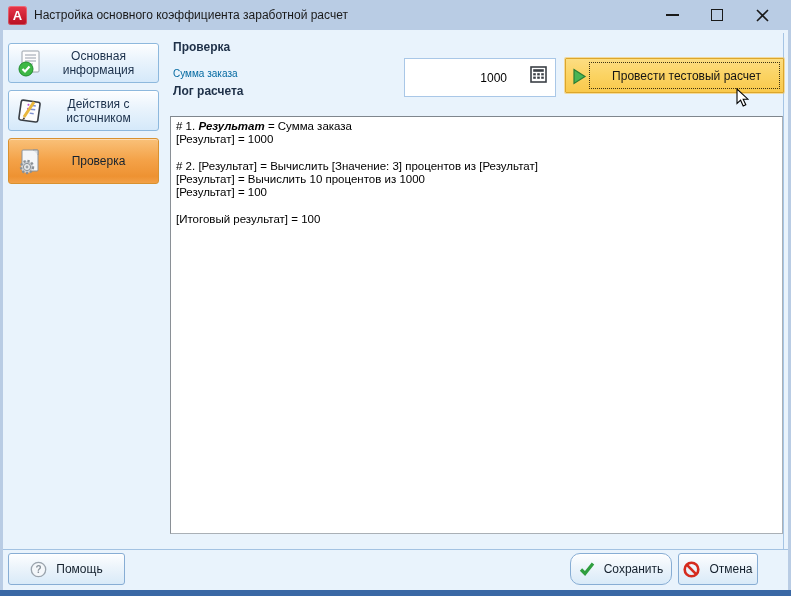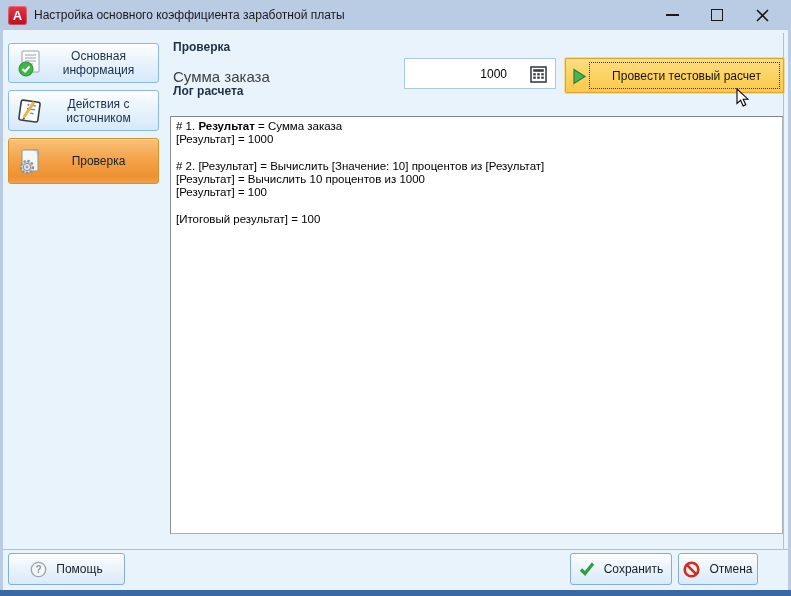--- a/index.html
+++ b/index.html
@@ -32,23 +32,23 @@
   .side-btn .icon-box { width:40px; display:flex; align-items:center; justify-content:center; flex:0 0 40px; }
   .side-btn .lbl { flex:1; text-align:center; font-size:12px; color:#1a2f4a; line-height:14px; padding-right:10px; }
   .side-btn.selected { border-color:#d9912f;
     background:linear-gradient(#f9c179,#f4a248 48%,#ee9232 85%,#f2a047);
     box-shadow:inset 0 1px 0 rgba(255,255,255,.45); }
   .side-btn.selected .lbl { color:#15222f; }
 
   
   .panel-right-border { position:absolute; left:783px; top:33px; width:1px; height:516px; background:#a5c4e4; }
   .group-caption { position:absolute; font-size:12px; font-weight:bold; color:#1e3048; }
-  .field-label { position:absolute; font-size:15px; color:#404040; }
-
-  .sum-input { position:absolute; left:404px; top:58px; width:152px; height:31px;
+  .field-label { position:absolute; font-size:10px; color:#0369a1; }
+
+  .sum-input { position:absolute; left:404px; top:58px; width:152px; height:39px;
     background:#fff; border:1px solid #a9c7e7; }
   .sum-input input { position:absolute; left:0; top:0; width:100%; height:100%; border:none; outline:none;
     background:transparent; text-align:right; padding-right:48px; font-size:12px; color:#000;
     font-family:"Liberation Sans",sans-serif; }
   .calc-btn { position:absolute; right:7px; top:6px; width:20px; height:19px; display:flex; align-items:center; justify-content:center; }
 
   .test-btn { position:absolute; left:565px; top:58px; width:219px; height:35px;
     border:1px solid #dca62c; border-radius:1px;
     background:linear-gradient(#fcdd82,#fbd362 50%,#f9c94c);
     box-shadow:0 0 0 1px rgba(249,197,76,.55); }
@@ -62,33 +62,33 @@
     padding:3px 5px; font-size:11.5px; line-height:13.3px; color:#000; }
   .log-line { white-space:pre; }
 
   
   .footer-divider { position:absolute; left:3px; top:549px; width:785px; height:1px; background:#a3c2e2; }
   .footer-btn { position:absolute; top:553px; height:32px; border:1px solid #87add4; border-radius:3px;
     background:linear-gradient(#fdfeff,#ecf4fb 45%,#d9eaf8);
     box-shadow:inset 0 1px 0 rgba(255,255,255,.9);
     display:flex; align-items:center; justify-content:center; gap:9px; font-size:12px; color:#15212e; }
   .btn-help { left:8px; width:117px; }
-  .btn-save { left:570px; width:102px; }
+  .btn-save { left:570px; width:102px;border-radius:10px; }
   .btn-cancel { left:678px; width:80px; }
 
   .cursor { position:absolute; left:736px; top:88px; }
 </style>
 </head>
 <body>
 
 <div class="window">
 
   <div class="titlebar">
     <div class="app-icon">A</div>
-    <div class="title-text">Настройка основного коэффициента заработной платы</div>
+    <div class="title-text">Настройка основного коэффициента заработной расчет</div>
     <div class="win-btn min">
       <span class="glyph-min"></span>
     </div>
     <div class="win-btn max">
       <span class="glyph-max"></span>
     </div>
     <div class="win-btn close">
       <svg width="13" height="13" viewBox="0 0 13 13">
         <path d="M1,1 L12,12 M12,1 L1,12" stroke="#1a1a1a" stroke-width="1.6"></path>
       </svg>
@@ -169,24 +169,24 @@
         <path d="M2,1.5 L13,8.5 L2,15.5 Z" fill="#49b554" stroke="#2c7d35" stroke-width="1.2"></path>
       </svg>
     </span>
     <span class="focus-rect"></span>
     <span class="lbl">Провести тестовый расчет</span>
   </div>
 
   <div class="group-caption" style="left:173px; top:84px;">Лог расчета</div>
 
   <div class="log-box">
-      <div class="log-line"><span># 1. </span><span style="font-weight: bold;">Результат</span><span> = Сумма заказа</span></div>
+      <div class="log-line"><span># 1. </span><span style="font-weight: bold; font-style: italic;">Результат</span><span> = Сумма заказа</span></div>
       <div class="log-line"><span>[Результат] = 1000</span></div>
       <div class="log-line">&nbsp;</div>
-      <div class="log-line"><span># 2. [Результат] = Вычислить [Значение: 10] процентов из [Результат]</span></div>
+      <div class="log-line"><span># 2. [Результат] = Вычислить [Значение: 3] процентов из [Результат]</span></div>
       <div class="log-line"><span>[Результат] = Вычислить 10 процентов из 1000</span></div>
       <div class="log-line"><span>[Результат] = 100</span></div>
       <div class="log-line">&nbsp;</div>
       <div class="log-line"><span>[Итоговый результат] = 100</span></div>
     </div>
 
   <div class="footer-divider"></div>
 
   <div class="footer-btn btn-help">
     <svg width="17" height="17" viewBox="0 0 17 17">

